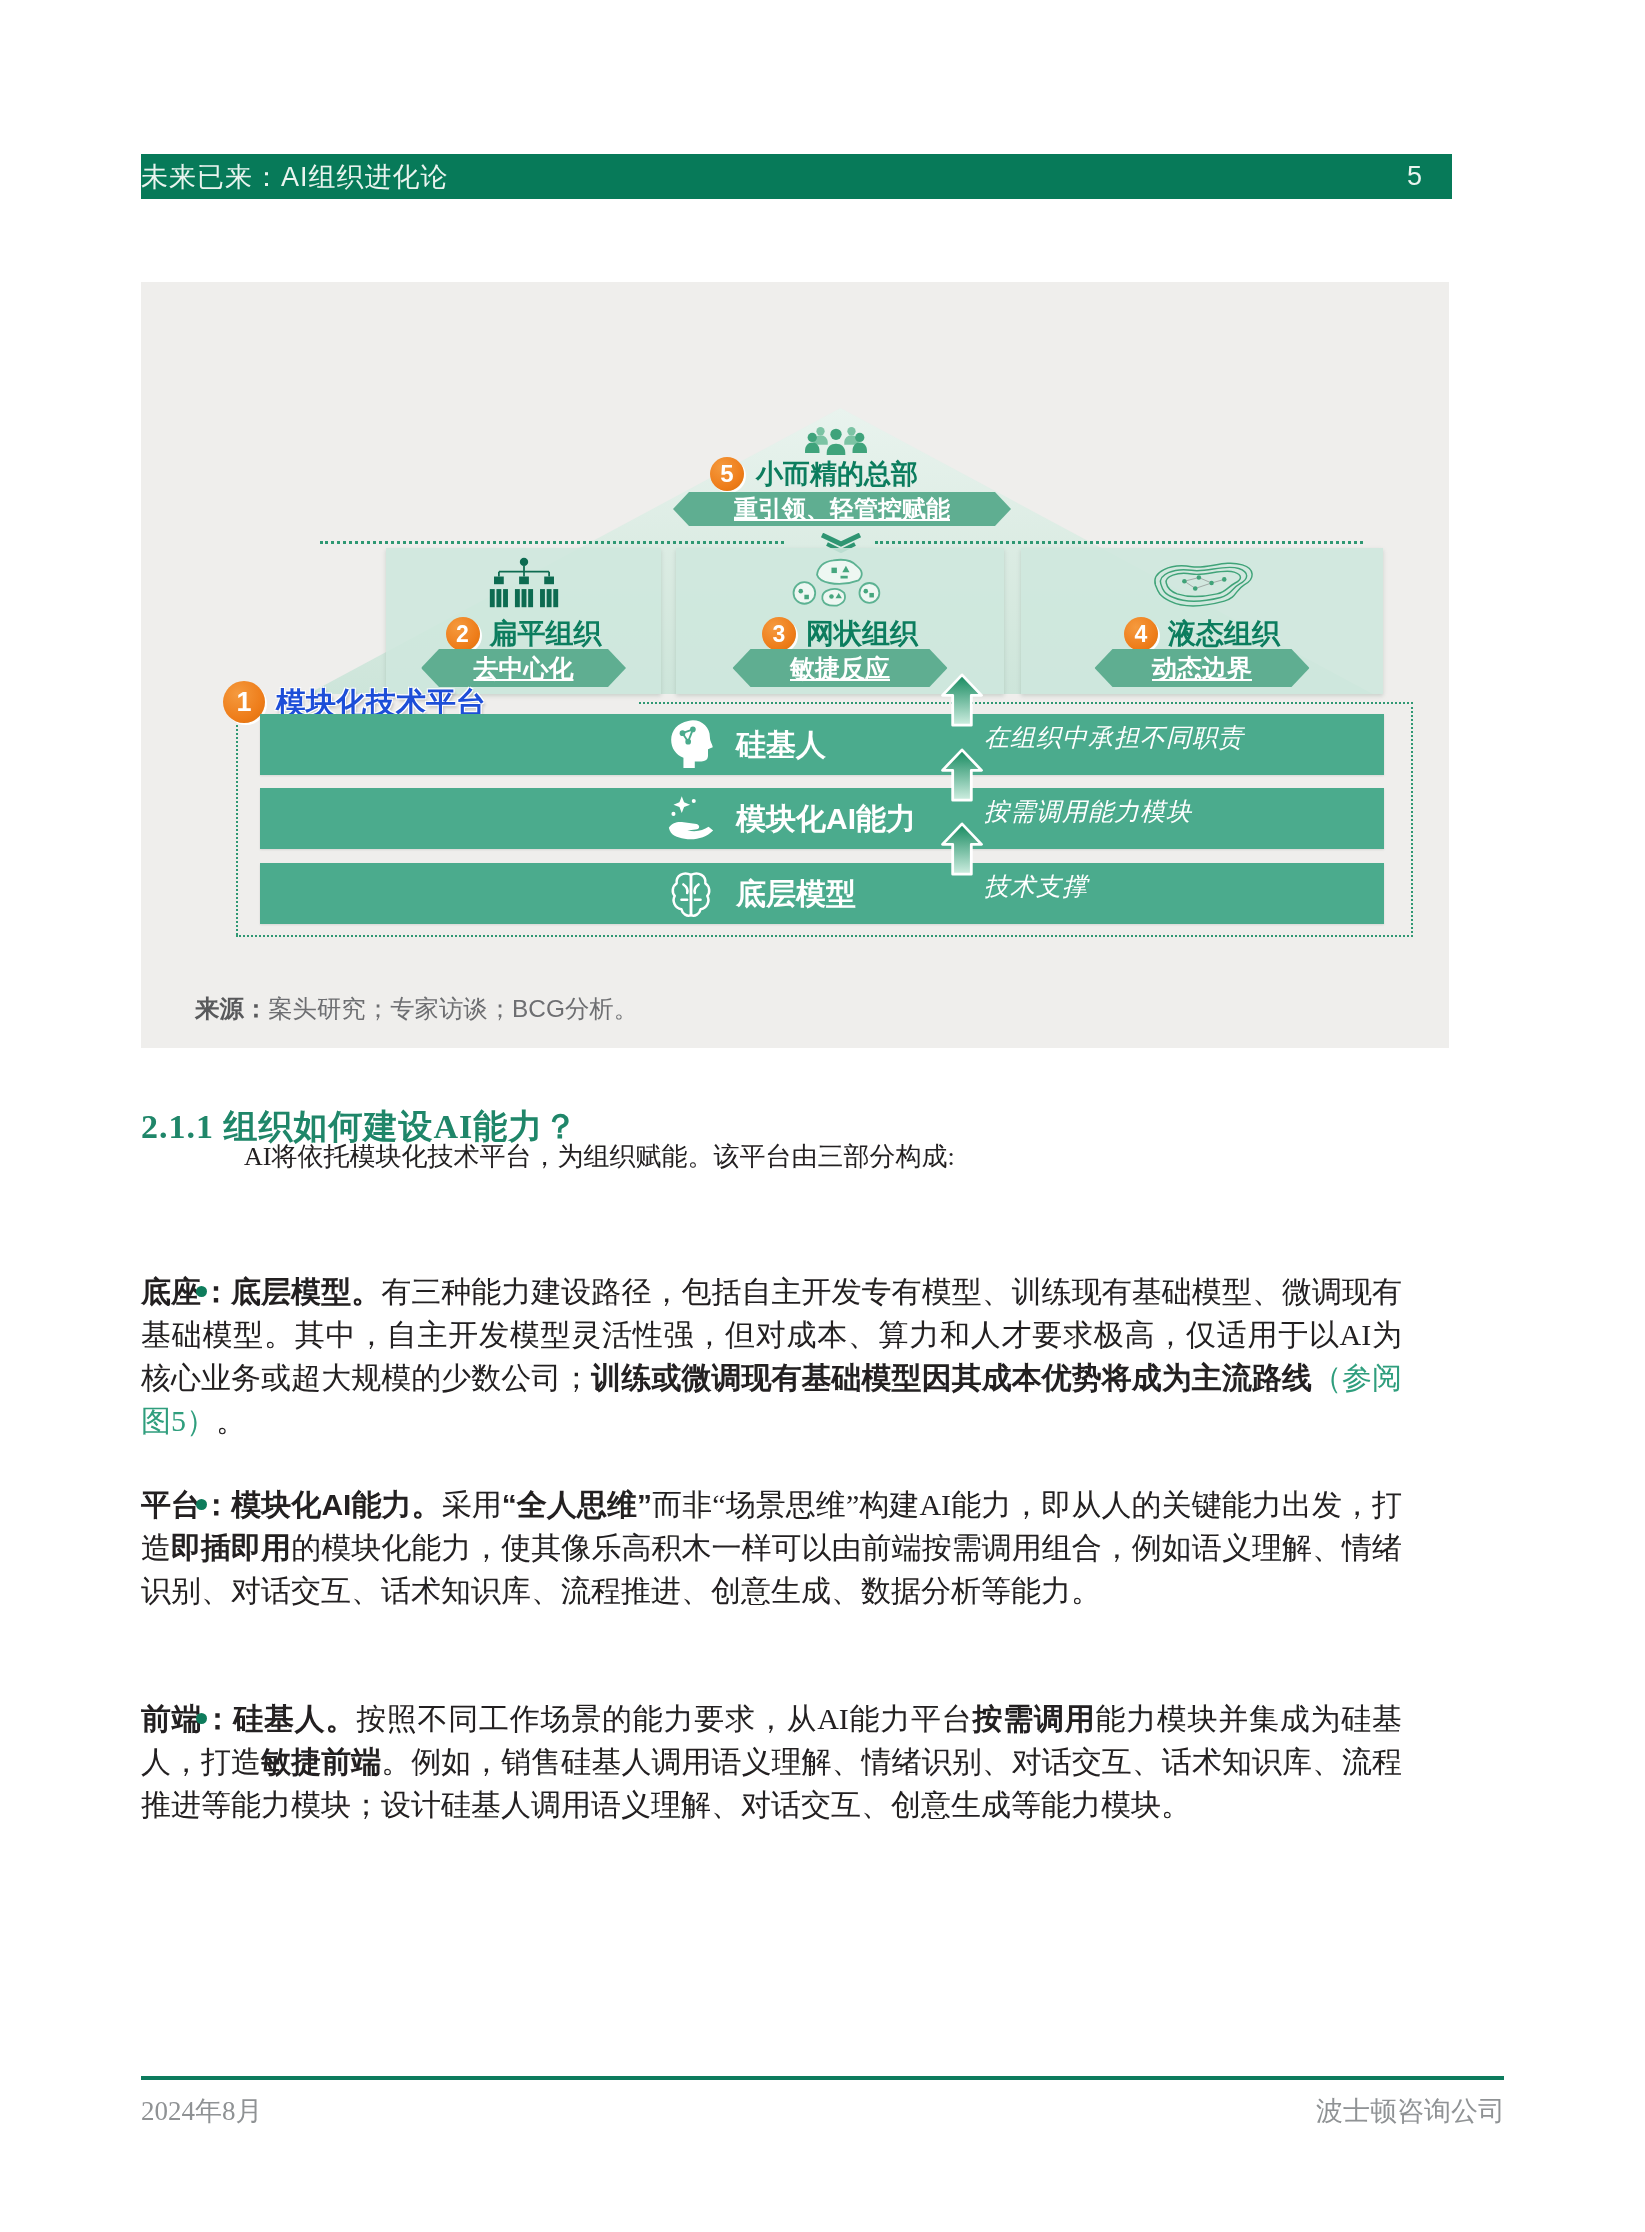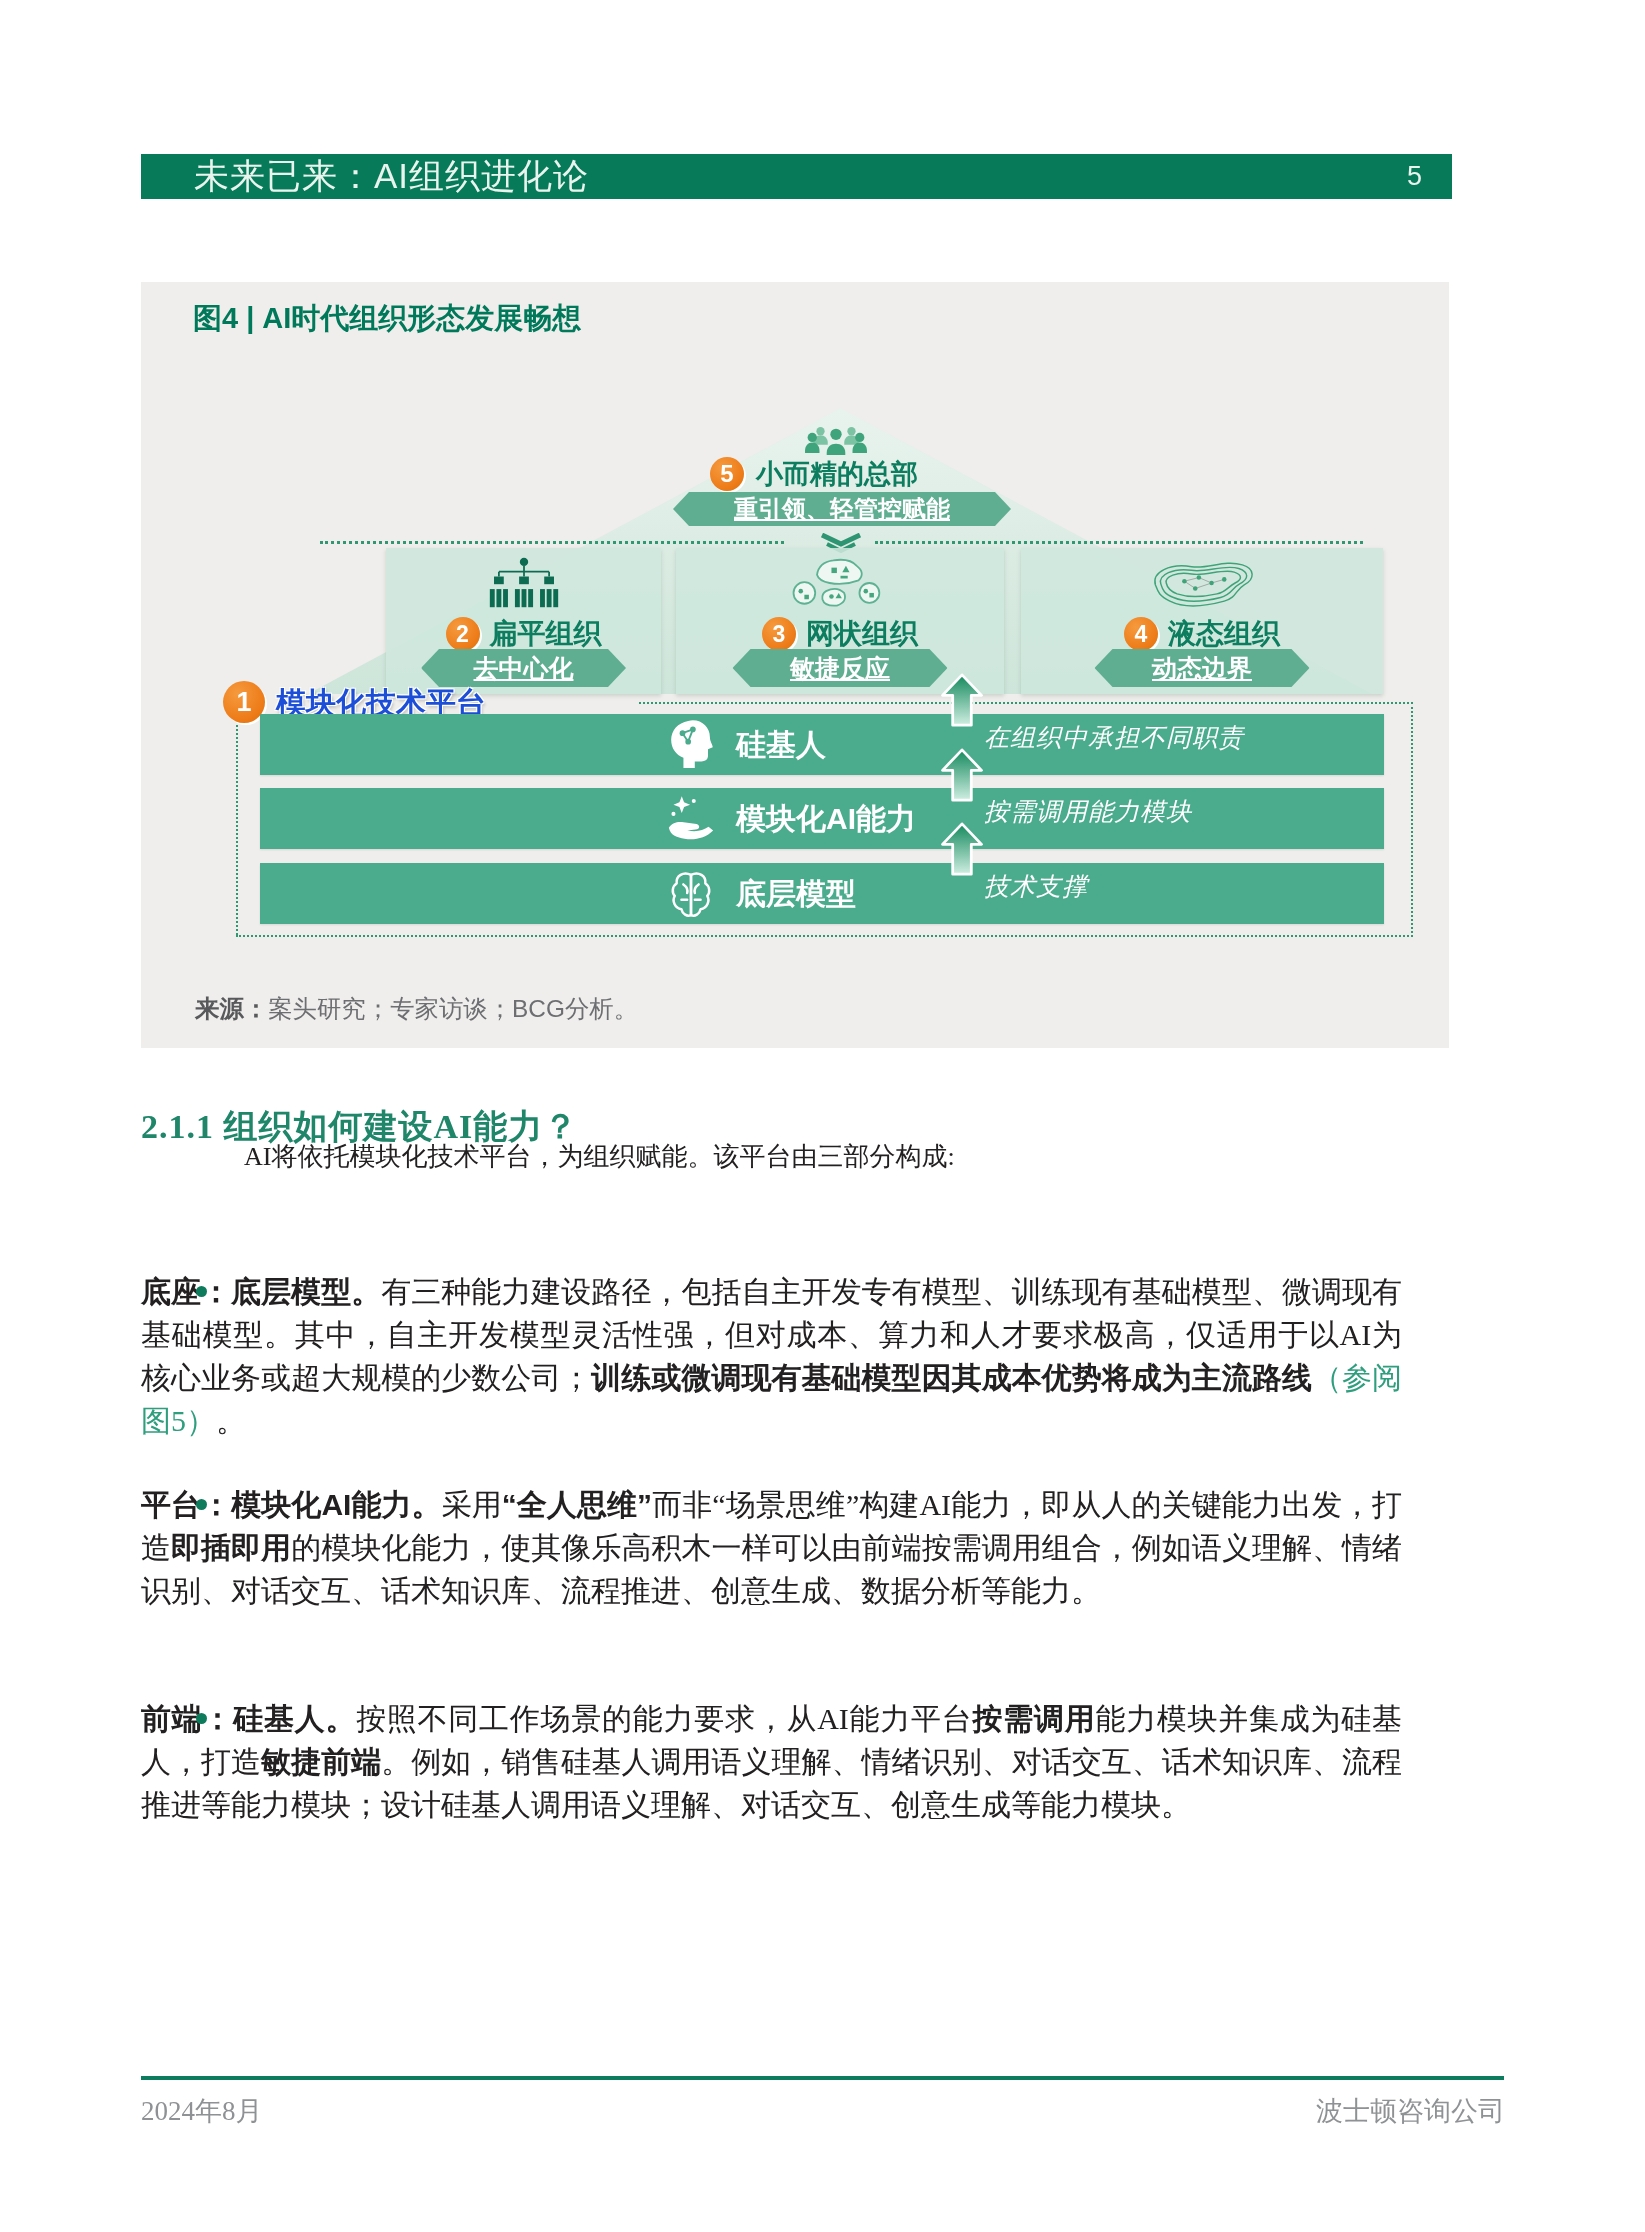--- a/index.html
+++ b/index.html
@@ -4,21 +4,21 @@
 <style>
   * { margin:0; padding:0; box-sizing:border-box; }
   html,body { background:#ffffff; }
   body { font-family:"Liberation Serif", serif; }
   #page { position:relative; width:1646px; height:2233px; background:#ffffff; overflow:hidden; }
 
   
   .header-bar { position:absolute; left:141px; top:154px; width:1311px; height:45px;
     background:#077a59; color:#eaf4ef; font-family:"Liberation Sans", sans-serif;
     display:flex; align-items:center; }
-  .header-title { padding-left:41px; font-size:35px; letter-spacing:1px;margin-left:12px; }
+  .header-title { font-size:27px; letter-spacing:1px; }
   .header-page { position:absolute; right:30px; font-size:27px; }
 
   
   .fig-box { position:absolute; left:141px; top:282px; width:1308px; height:766px; background:#efeeec; }
   .fig-title { position:absolute; left:52px; top:17px; font-family:"Liberation Sans", sans-serif;
     font-weight:bold; font-size:29px; color:#00795b; }
 
   .pyramid { position:absolute; left:167px; top:126px; width:1065px; height:286px;
     background:linear-gradient(180deg,#e9f3ee 0%,#d6e9df 70%,#cde5da 100%);
     clip-path:polygon(50% 0, 100% 100%, 0 100%);
@@ -110,21 +110,20 @@
 <body>
 
 <div id="page">
 
   <div class="header-bar">
     <span class="header-title">未来已来：AI组织进化论</span>
     <span class="header-page">5</span>
   </div>
 
   <div class="fig-box">
-    <div class="fig-title">图4 | AI时代组织形态发展畅想</div>
 
     <div class="pyramid"></div>
 
     <div class="top-people">
       <svg viewBox="0 0 62 30" width="64" height="31">
         <g fill="#7cc3a4">
           <circle cx="16" cy="7" r="4"></circle>
             <path d="M9 18c0-4 3-7 7-7s7 3 7 7v2H9z"></path>
           <circle cx="46" cy="7" r="4"></circle>
             <path d="M39 18c0-4 3-7 7-7s7 3 7 7v2H39z"></path>

